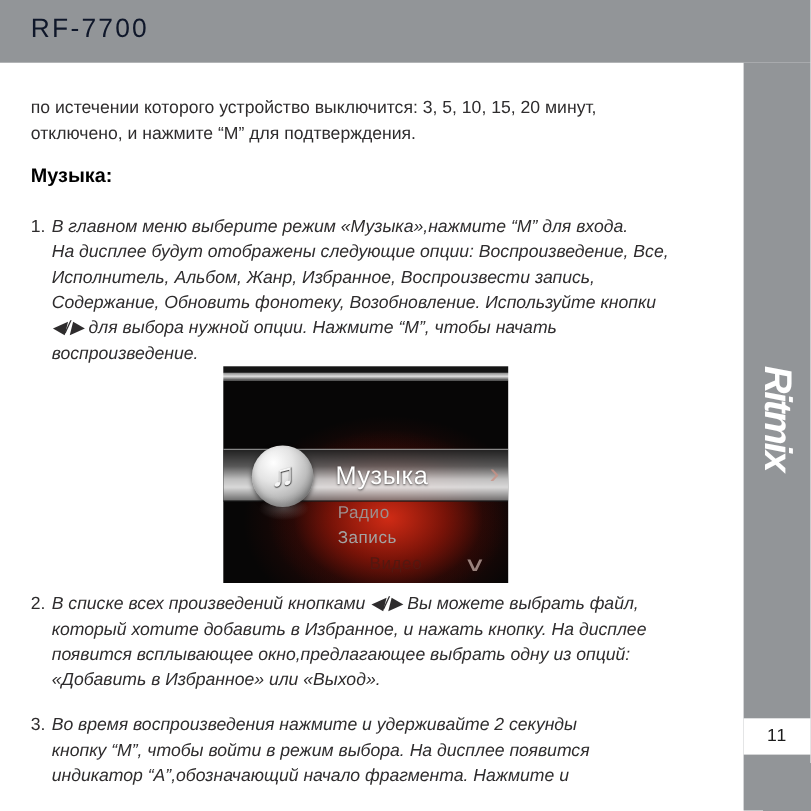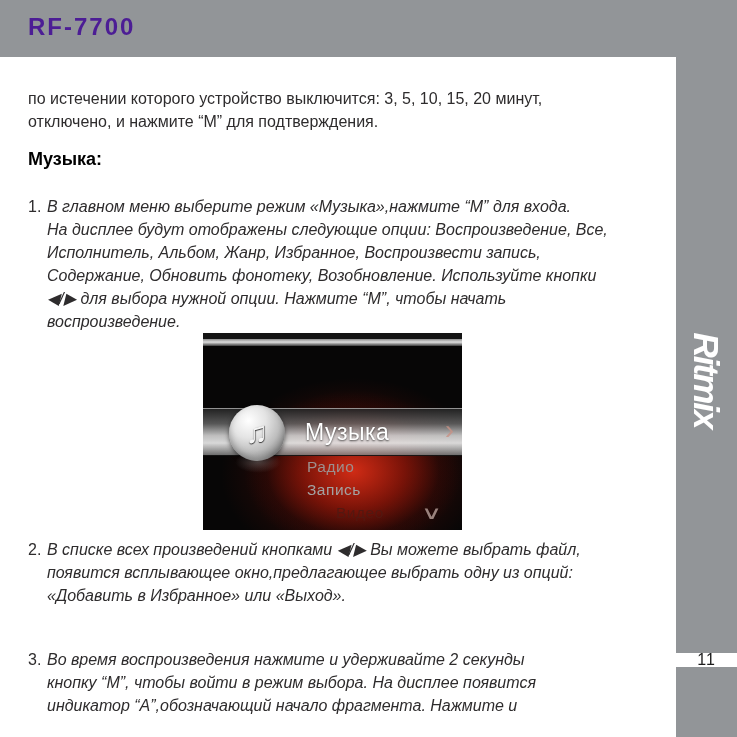--- a/index.html
+++ b/index.html
@@ -8,39 +8,39 @@
     background:#ffffff;
     font-family:"Liberation Sans", sans-serif;
     color:#2e2c2d;
   }
   .chrome-header{
     position:absolute;left:0;top:0;width:737px;height:57px;
     background:#929598;
   }
   .header-title{
     position:absolute;left:28px;top:13px;
-    font-size:24px;font-weight:700;letter-spacing:2px;
-    color:#4c1d95;
+    font-size:24px;font-weight:400;letter-spacing:2px;
+    color:#0f172a;
   }
   .sidebar{
     position:absolute;left:676px;top:57px;width:61px;height:680px;
     background:#929598;
   }
   .brand-wrap{
     position:absolute;left:676px;top:295px;width:61px;height:170px;
     display:flex;align-items:center;justify-content:center;
   }
   .brand{
     transform:rotate(90deg);
     white-space:nowrap;
     color:#ffffff;
     font-size:35px;font-weight:bold;font-style:italic;letter-spacing:-2px;
   }
   .page-tab{
-    position:absolute;left:676px;top:653px;width:61px;height:14px;
+    position:absolute;left:676px;top:653px;width:61px;height:33px;
     background:#ffffff;
     display:flex;align-items:center;justify-content:center;
   }
   .page-num{font-size:16px;color:#1c1c1c;letter-spacing:1px;}
 
   .textline{height:23px;font-size:16px;line-height:23px;white-space:nowrap;}
   .intro{position:absolute;left:28px;top:87px;}
   .heading{
     position:absolute;left:28px;top:149px;
     font-size:18px;font-weight:bold;color:#000000;
@@ -167,20 +167,21 @@
     <div class="menu-item mi-1">Запись</div>
     <div class="menu-item mi-2">Видео</div>
     <div class="chev-down">∨</div>
   </div>
 </div>
 
 <div class="list-item item-2">
   <span class="num">2.</span>
   <div class="lines">
     <div class="textline">В  списке всех  произведений  кнопками ◀/▶ Вы можете выбрать  файл,</div>
+    <div class="textline">который  хотите добавить  в  Избранное, и  нажать  кнопку.  На  дисплее</div>
     <div class="textline">появится  всплывающее окно,предлагающее выбрать  одну  из  опций:</div>
     <div class="textline">«Добавить  в  Избранное»  или  «Выход».</div>
   </div>
 </div>
 
 <div class="list-item item-3">
   <span class="num">3.</span>
   <div class="lines">
     <div class="textline">Во время  воспроизведения  нажмите и  удерживайте 2  секунды</div>
     <div class="textline">кнопку  “М”, чтобы  войти  в  режим  выбора.  На  дисплее появится</div>

